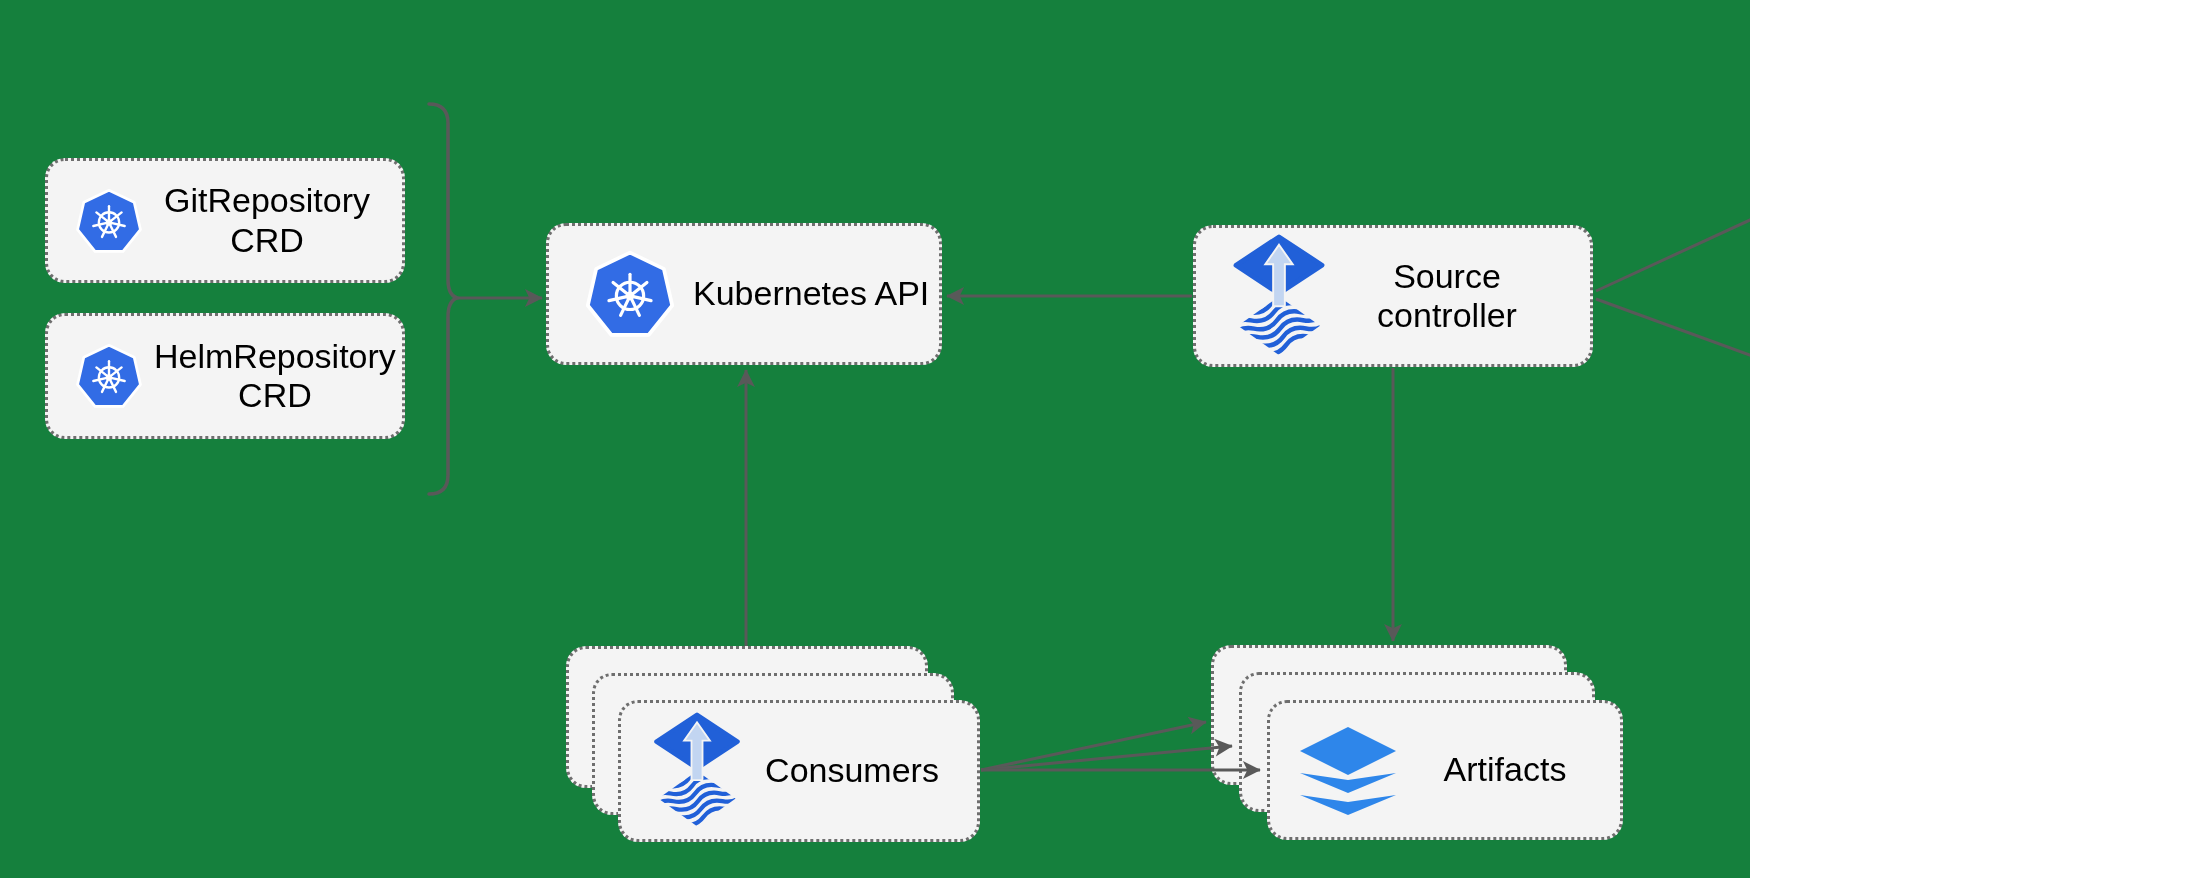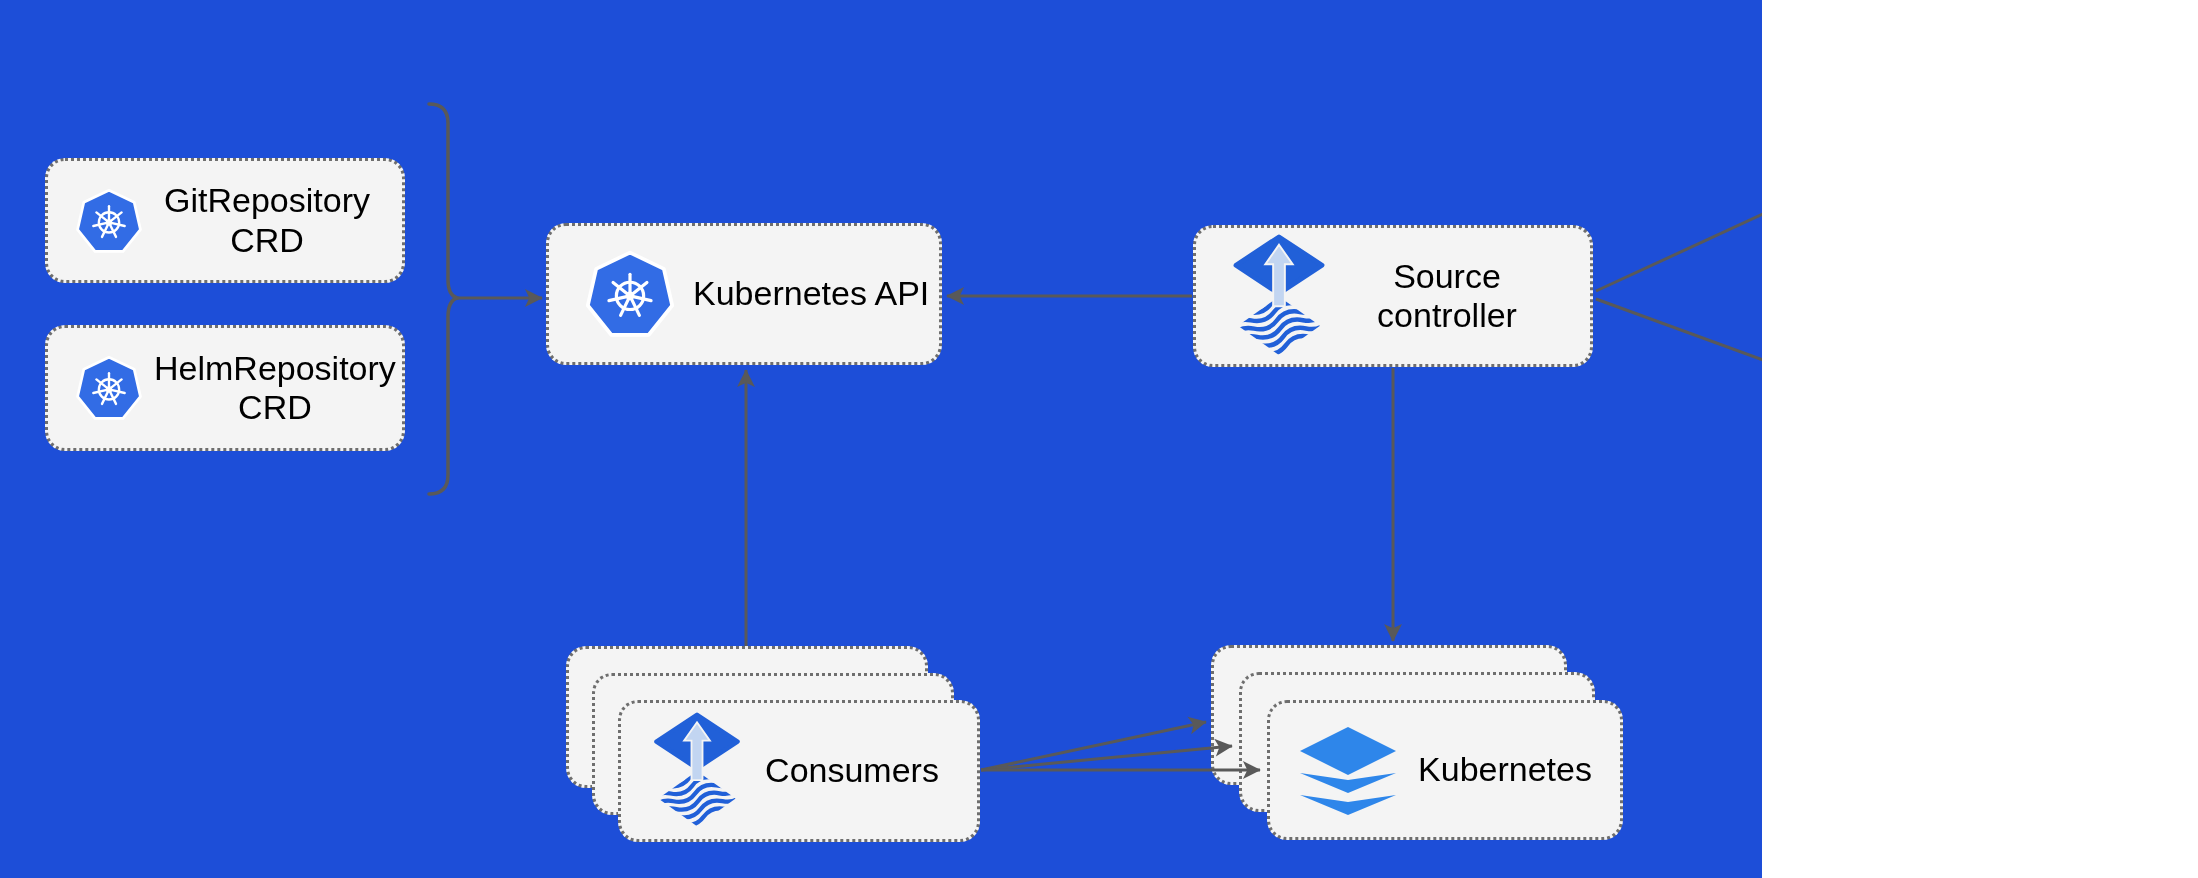--- a/index.html
+++ b/index.html
@@ -1,18 +1,18 @@
 <!DOCTYPE html>
 <html><head>
 <meta charset="utf-8">
 <style>
   html,body{margin:0;padding:0;background:#ffffff;}
   #canvas{
-    position:relative;width:1750px;height:878px;background:#1d4ed8;overflow:hidden;
-    font-family:"Liberation Sans", sans-serif;color:#000;padding-left:12px;
+    position:relative;width:1750px;height:878px;background:#15803d;overflow:hidden;
+    font-family:"Liberation Sans", sans-serif;color:#000;
   }
   .node{
     position:absolute;box-sizing:border-box;background:#f4f4f4;
     border:3px dotted #6e6e6e;border-radius:20px;
     display:flex;align-items:center;
   }
   .node-top{z-index:3;}
   .stack-under{z-index:1;}
   #edges{position:absolute;left:0;top:0;z-index:2;pointer-events:none;}
   .node-inner{display:flex;align-items:center;width:100%;}
@@ -77,21 +77,21 @@
             <line x1="50" y1="52" x2="27.6" y2="57.1"></line>
             <line x1="50" y1="52" x2="32" y2="37.7"></line>
           </g>
           <circle cx="50" cy="52" r="4.6" fill="#ffffff"></circle>
         </svg>
       </span>
       <div class="node-label">GitRepository CRD</div>
     </div>
   </div>
 
-  <div class="node node-top" style="left:45px;top:325px;width:360px;height:126px;">
+  <div class="node node-top" style="left:45px;top:313px;width:360px;height:126px;">
     <div class="node-inner" style="padding:0 22px 0 26px;gap:10px;">
       <span class="icon-box">
         <svg width="70" height="70" viewBox="0 0 100 100">
           <polygon points="50,6 86,23.3 94.9,62.2 70,93.4 30,93.4 5.1,62.2 14,23.3" fill="#326ce5" stroke="#ffffff" stroke-width="4" stroke-linejoin="round"></polygon>
           <g stroke="#ffffff" stroke-width="3.4" stroke-linecap="round" fill="none">
             <circle cx="50" cy="52" r="14.5"></circle>
             <line x1="50" y1="52" x2="50" y2="29"></line>
             <line x1="50" y1="52" x2="68" y2="37.7"></line>
             <line x1="50" y1="52" x2="72.4" y2="57.1"></line>
             <line x1="50" y1="52" x2="60" y2="72.7"></line>
@@ -188,21 +188,21 @@
   <div class="node stack-under" style="left:1239px;top:672px;width:356px;height:140px;"></div>
   <div class="node node-top" style="left:1267px;top:700px;width:356px;height:140px;">
     <div class="node-inner" style="padding:0 22px 0 28px;gap:14px;">
       <span class="icon-box">
         <svg width="100" height="94" viewBox="0 0 100 94">
           <polygon points="50,4 98,28 50,52 2,28" fill="#2e86ea"></polygon>
           <path d="M2,50 L50,57 L98,50 L50,70 Z" fill="#2e86ea"></path>
           <path d="M2,72 L50,79 L98,72 L50,92 Z" fill="#2e86ea"></path>
         </svg>
       </span>
-      <div class="node-label">Kubernetes</div>
+      <div class="node-label">Artifacts</div>
     </div>
   </div>
 
   <div class="endpoint" style="left:1948px;top:24px;">
     <span class="icon-box">
       <svg width="112" height="112" viewBox="0 0 100 100">
         <path d="M50,4 L96,50 L50,96 L4,50 Z" fill="#1672cf" stroke="#1672cf" stroke-width="7" stroke-linejoin="round"></path>
         <g stroke="#ffffff" stroke-width="8.5" stroke-linecap="butt">
           <line x1="29" y1="22" x2="51" y2="42"></line>
           <line x1="51" y1="42" x2="70" y2="57"></line>

